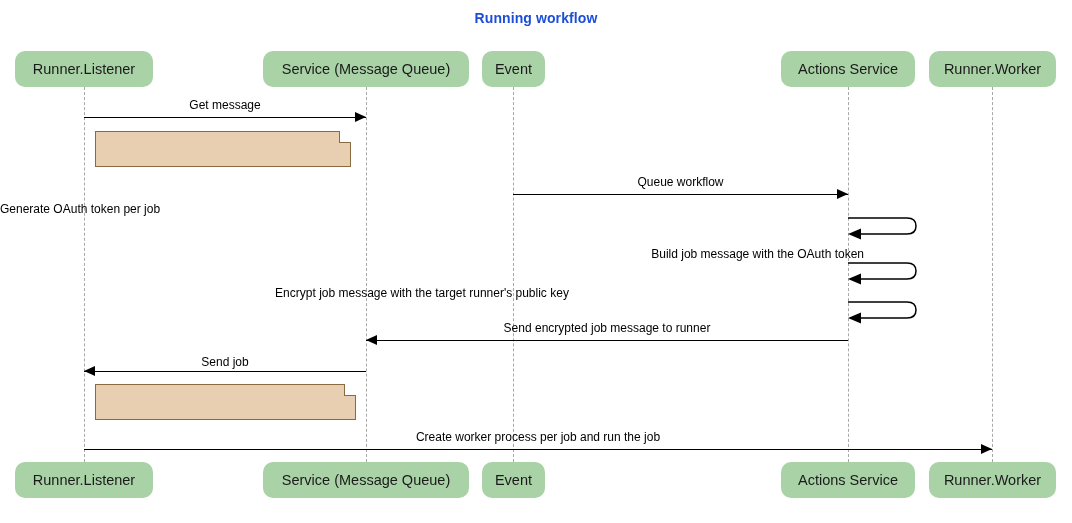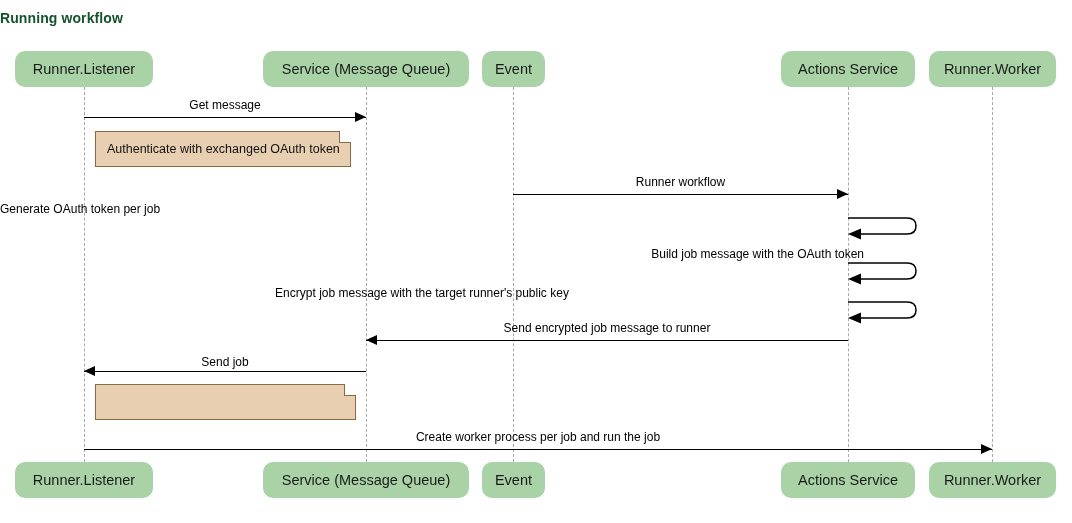--- a/index.html
+++ b/index.html
@@ -17,24 +17,24 @@
     width: 1072px;
     height: 523px;
     background: #ffffff;
     overflow: hidden;
   }
   #diagram-title {
     position: absolute;
     left: 0;
     top: 10px;
     width: 1072px;
-    text-align: left;
+    text-align: center;
     font-size: 14px;
     font-weight: bold;
-    color: #14532d;
+    color: #1d4ed8;
     letter-spacing: 0.1px;
   }
   .participant-box {
     position: absolute;
     box-sizing: border-box;
     background: #a9d3a6;
     border-radius: 10px;
     height: 36px;
     line-height: 36px;
     text-align: center;
@@ -124,21 +124,21 @@
       <div class="participant-box" style="left: 781px; top: 51px; width: 134px;"><span>Actions Service</span></div>
       <div class="participant-box" style="left: 929px; top: 51px; width: 127px;"><span>Runner.Worker</span></div>
     </div>
 
   <div id="messages">
       <div class="msg" style="left: 84px; top: 117px; width: 282px;"></div>
       <div class="arrowhead right" style="top: 112px; left: 355px;"></div>
       <div class="msg-label" style="left: 84px; width: 282px; top: 98px;">Get message</div>
       <div class="msg" style="left: 513px; top: 194px; width: 335px;"></div>
       <div class="arrowhead right" style="top: 189px; left: 837px;"></div>
-      <div class="msg-label" style="left: 513px; width: 335px; top: 175px;">Runner workflow</div>
+      <div class="msg-label" style="left: 513px; width: 335px; top: 175px;">Queue workflow</div>
       <div class="selfloop" style="left: 848px; top: 217px;">
         <svg width="74" height="28" viewBox="0 0 74 28">
           <path d="M0 1 L59 1 Q68 1 68 9 Q68 17 59 17 L12 17" fill="none" stroke="#000000" stroke-width="1.5"></path>
           <polygon points="0,17 13,11.5 13,22.5" fill="#000000"></polygon>
         </svg>
       </div>
       <div class="msg-label" style="left: 0px; width: 844px; text-align: left; top: 202px;">Generate OAuth token per job</div>
       <div class="selfloop" style="left: 848px; top: 262px;">
         <svg width="74" height="28" viewBox="0 0 74 28">
           <path d="M0 1 L59 1 Q68 1 68 9 Q68 17 59 17 L12 17" fill="none" stroke="#000000" stroke-width="1.5"></path>
@@ -158,21 +158,21 @@
       <div class="msg-label" style="left: 366px; width: 482px; top: 321px;">Send encrypted job message to runner</div>
       <div class="msg" style="left: 84px; top: 371px; width: 282px;"></div>
       <div class="arrowhead left" style="top: 366px; left: 84px;"></div>
       <div class="msg-label" style="left: 84px; width: 282px; top: 340px; margin-top: 15px;">Send job</div>
       <div class="msg" style="left: 84px; top: 449px; width: 908px;"></div>
       <div class="arrowhead right" style="top: 444px; left: 981px;"></div>
       <div class="msg-label" style="left: 84px; width: 908px; top: 430px;">Create worker process per job and run the job</div>
     </div>
 
   <div id="notes">
-      <div class="note" style="left: 95px; top: 131px; width: 256px;"><span>Authenticate with exchanged OAuth token</span><span class="fold"></span></div>
+      <div class="note" style="left: 95px; top: 131px; width: 256px;"><span class="fold"></span></div>
       <div class="note" style="left: 95px; top: 384px; width: 261px;"><span class="fold"></span></div>
     </div>
 
   <div id="participants-bottom">
       <div class="participant-box" style="left: 15px; top: 462px; width: 138px;"><span>Runner.Listener</span></div>
       <div class="participant-box" style="left: 263px; top: 462px; width: 206px;"><span>Service (Message Queue)</span></div>
       <div class="participant-box" style="left: 482px; top: 462px; width: 63px;"><span>Event</span></div>
       <div class="participant-box" style="left: 781px; top: 462px; width: 134px;"><span>Actions Service</span></div>
       <div class="participant-box" style="left: 929px; top: 462px; width: 127px;"><span>Runner.Worker</span></div>
     </div>

